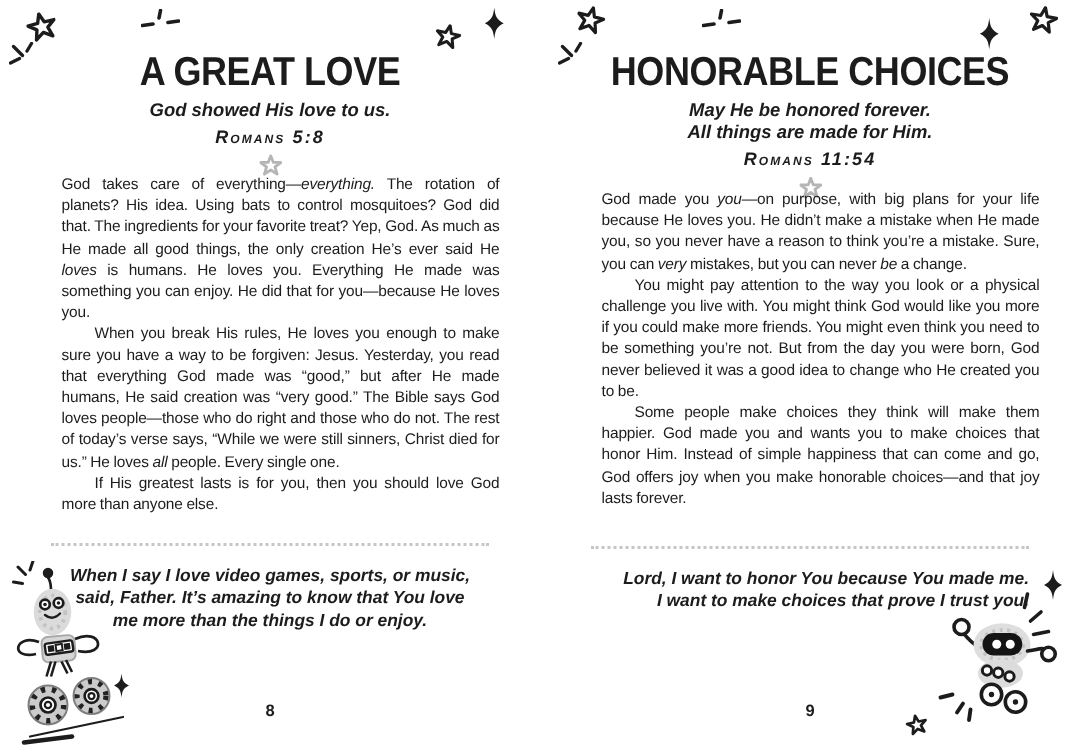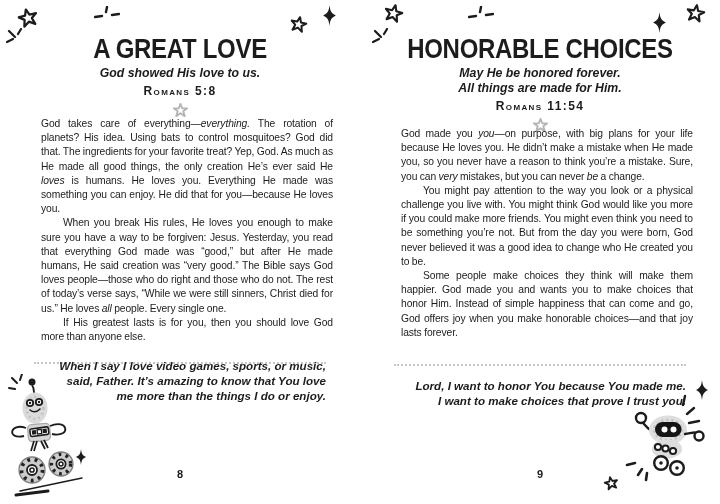--- a/index.html
+++ b/index.html
@@ -6,38 +6,38 @@
   .spread{position:relative;width:720px;height:504px;background:#ffffff;overflow:hidden;
           font-family:"Liberation Sans", sans-serif;color:#1c1c1c;}
   .page{position:absolute;top:0;width:360px;height:380px;}
   .page.left{left:0;}
   .page.right{left:360px;}
 
   .header{position:absolute;top:33px;left:34px;width:292px;text-align:center;}
   .title{margin:0 0 5px 0;font-size:24px;font-weight:800;letter-spacing:-0.3px;
          transform:scaleY(1.12);transform-origin:center top;white-space:nowrap;}
   .verse div{font-style:italic;font-weight:600;font-size:12.3px;line-height:15px;}
-  .reference{margin-top:3px;font-variant:small-caps;font-weight:600;font-size:12px;letter-spacing:1.4px;}
+  .reference{margin-top:3px;font-variant:small-caps;font-weight:600;font-size:12px;letter-spacing:1.4px;font-style:italic;}
   .star-divider{margin-top:5px;line-height:0;}
 
   .body-text{position:absolute;left:41px;width:292px;text-align:justify;
              font-size:10.3px;line-height:14.2px;letter-spacing:-0.1px;word-spacing:-0.3px;}
   .page.left  .body-text{top:117px;}
   .page.right .body-text{top:127px;}
   .para{margin:0;}
   .para + .para{text-indent:22px;}
   .para em{font-style:italic;}
 
   .dotted-sep{position:absolute;left:34px;width:292px;border-top:2px dotted #c6c6c6;height:0;}
   .page.left  .dotted-sep{top:362px;}
   .page.right .dotted-sep{top:364px;}
 
   .prayer{position:absolute;left:34px;width:292px;font-weight:bold;font-style:italic;
           font-size:11.6px;line-height:14.8px;}
-  .page.left  .prayer{top:359px;text-align:right;font-style:italic;}
+  .page.left  .prayer{top:377px;text-align:center;font-style:italic;}
   .page.right .prayer{top:379px;text-align:right;}
 
   .page-num{position:absolute;top:468px;left:0;width:100%;text-align:center;
             font-size:11px;font-weight:bold;}
 
   .deco{position:absolute;line-height:0;}
   .scene{position:absolute;line-height:0;}
 </style>
 </head>
 <body>

